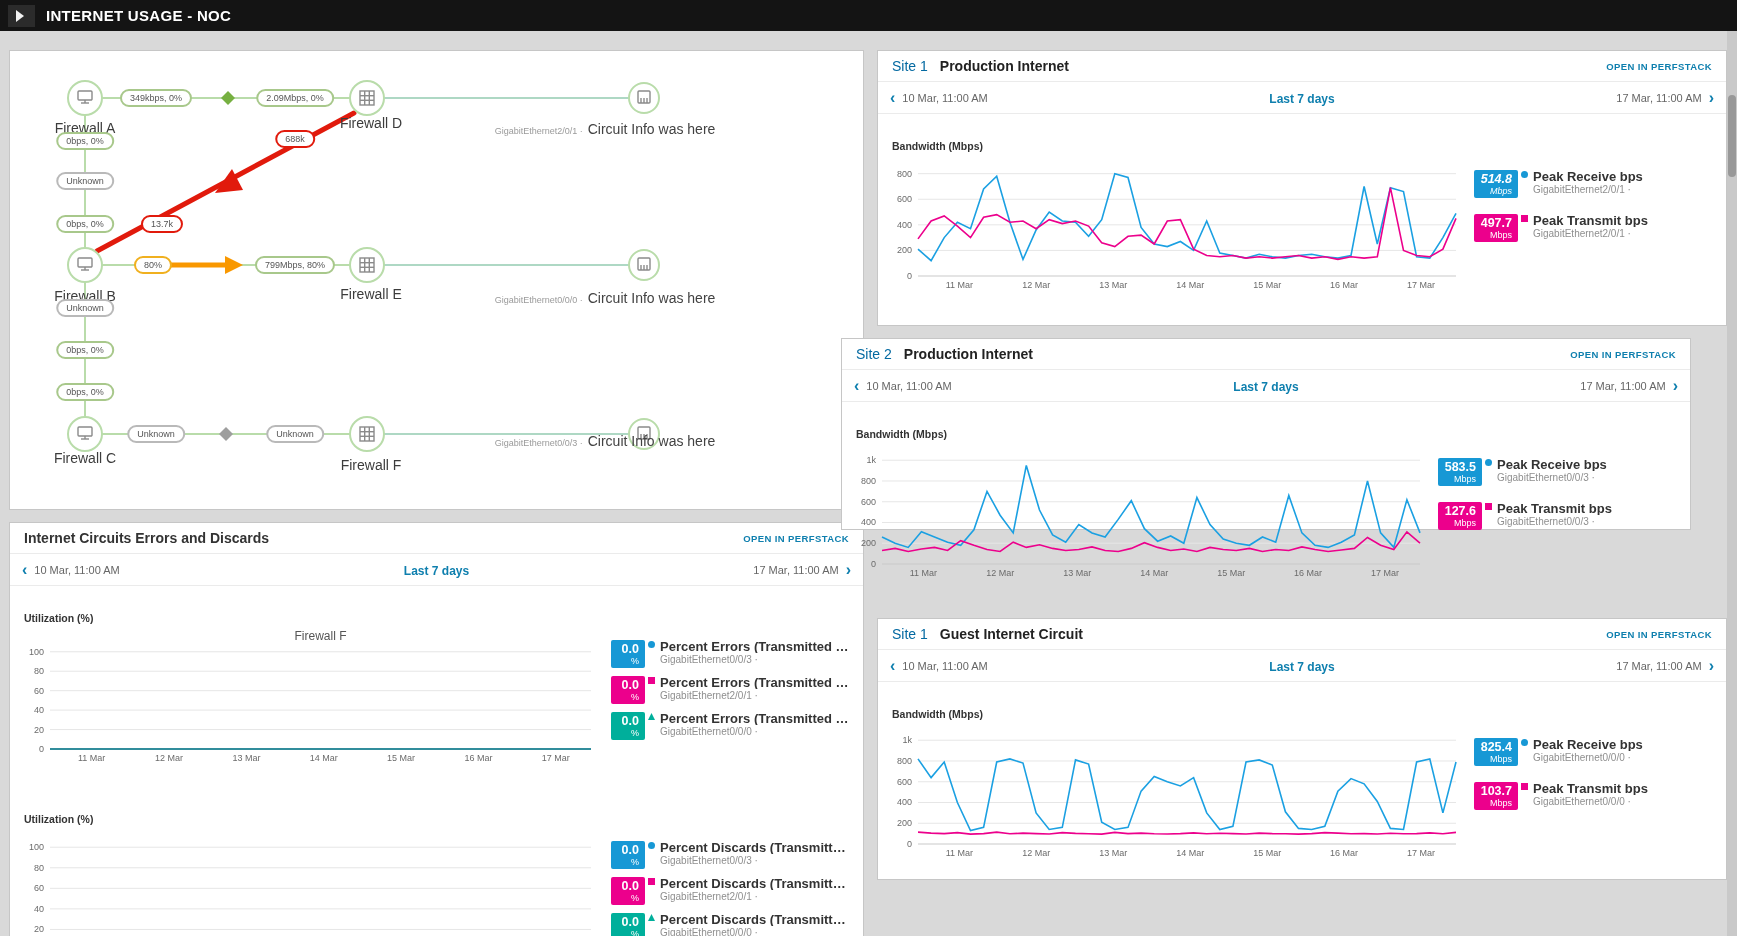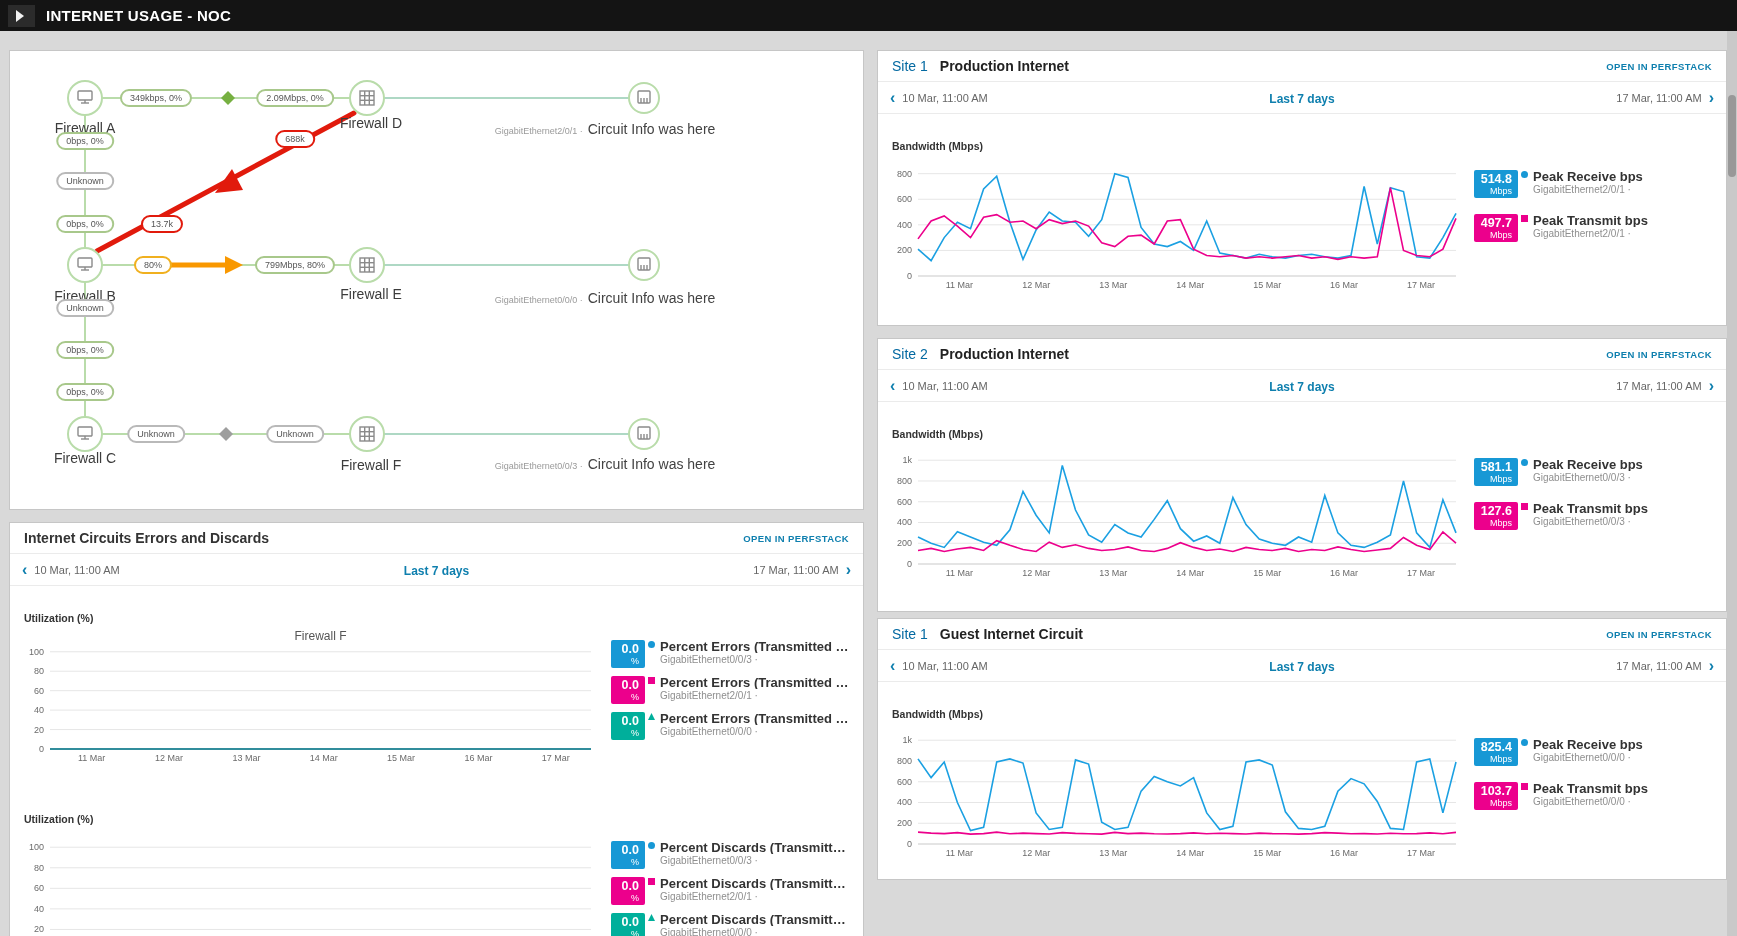--- a/index.html
+++ b/index.html
@@ -16,21 +16,21 @@
   .logo { width:27px; height:22px; background:#2b2b2b; position:relative; margin-right:11px; }
   .logo:after { content:""; position:absolute; left:8px; top:5px;
                 border-left:8px solid #f2f2f2; border-top:6px solid transparent; border-bottom:6px solid transparent; }
   .topbar h1 { margin:0; font-size:15px; letter-spacing:.3px; color:#fff; font-weight:700; }
 
   
   .panel { position:absolute; background:#fff; border:1px solid #c6c6c6; }
   #panel-map    { left:9px;   top:50px;  width:855px; height:460px; }
   #panel-errors { left:9px;   top:522px; width:855px; height:600px; }
   #panel-r1     { left:877px; top:50px;  width:850px; height:276px; }
-  #panel-r2     { left:877px; top:338px; width:850px; height:274px; }
+  #panel-r2     { left:841px; top:338px; width:850px; height:192px; }
   #panel-r3     { left:877px; top:618px; width:850px; height:262px; }
 
   .phead { display:flex; justify-content:space-between; align-items:center; height:30px; padding:0 14px; }
   .phead h2 { margin:0; font-size:14px; color:#333; font-weight:700; display:flex; align-items:baseline; }
   .phead .site  { font-weight:400; color:#0369a1; margin-right:12px; }
   .phead .pname { font-weight:700; color:#222; }
   .plink { font-size:9.5px; font-weight:700; color:#0e7fae; letter-spacing:.4px; cursor:pointer; text-decoration:none; }
 
   .navrow { height:33px; border-top:1px solid #ebebeb; border-bottom:1px solid #ebebeb;
             display:flex; align-items:center; padding:0 12px; }
@@ -178,21 +178,21 @@
     <div class="nlabel" style="left:361px;top:72px">Firewall D</div>
     <div class="nlabel" style="left:361px;top:243px">Firewall E</div>
     <div class="nlabel" style="left:361px;top:414px">Firewall F</div>
 
     <div class="pinfo" style="left:595px;top:78px">
       <span class="iface">GigabitEthernet2/0/1 ·</span><span class="cinfo">Circuit Info was here</span>
     </div>
     <div class="pinfo" style="left:595px;top:247px">
       <span class="iface">GigabitEthernet0/0/0 ·</span><span class="cinfo">Circuit Info was here</span>
     </div>
-    <div class="pinfo" style="left:595px;top:413px">
+    <div class="pinfo" style="left:595px;top:390px">
       <span class="iface">GigabitEthernet0/0/3 ·</span><span class="cinfo">Circuit Info was here</span>
     </div>
 
     <div class="pill" style="left:146px;top:47px">349kbps, 0%</div>
     <div class="pill" style="left:285px;top:47px">2.09Mbps, 0%</div>
     <div class="pill pill-red" style="left:285px;top:88px">688k</div>
     <div class="pill" style="left:75px;top:90px">0bps, 0%</div>
     <div class="pill pill-gray" style="left:75px;top:130px">Unknown</div>
     <div class="pill" style="left:75px;top:173px">0bps, 0%</div>
     <div class="pill pill-red" style="left:152px;top:173px">13.7k</div>
@@ -388,21 +388,21 @@
           <text x="229.29399999999998" y="134" text-anchor="middle" fill="#6b6b6b" font-size="9">13 Mar</text>
           <text x="306.228" y="134" text-anchor="middle" fill="#6b6b6b" font-size="9">14 Mar</text>
           <text x="383.16200000000003" y="134" text-anchor="middle" fill="#6b6b6b" font-size="9">15 Mar</text>
           <text x="460.096" y="134" text-anchor="middle" fill="#6b6b6b" font-size="9">16 Mar</text>
           <text x="537.03" y="134" text-anchor="middle" fill="#6b6b6b" font-size="9">17 Mar</text>
           <polyline points="34.0,95.1 47.1,106.7 60.2,83.6 73.4,68.3 86.5,74.7 99.6,35.0 112.7,22.2 125.9,68.3 139.0,105.4 152.1,76.0 165.2,58.0 178.3,67.0 191.5,68.3 204.6,82.3 217.7,65.7 230.8,19.7 244.0,23.5 257.1,73.4 270.2,90.0 283.3,92.6 296.4,87.5 309.6,96.4 322.7,67.0 335.8,99.0 348.9,101.5 362.0,104.1 375.2,100.3 388.3,102.8 401.4,104.1 414.5,101.5 427.7,100.3 440.8,102.8 453.9,104.1 467.0,101.5 480.1,32.5 493.3,90.0 506.4,33.7 519.5,37.6 532.6,102.8 545.8,104.1 558.9,83.6 572.0,59.3" fill="none" stroke="#1ba0e2" stroke-width="1.6"></polyline>
           <polyline points="34.0,84.9 47.1,67.0 60.2,61.9 73.4,72.1 86.5,83.6 99.6,63.2 112.7,60.6 125.9,68.3 139.0,67.0 152.1,74.7 165.2,65.7 178.3,69.6 191.5,67.0 204.6,72.1 217.7,88.7 230.8,92.6 244.0,82.3 257.1,81.1 270.2,90.0 283.3,67.0 296.4,65.7 309.6,95.1 322.7,101.5 335.8,102.8 348.9,101.5 362.0,104.1 375.2,102.8 388.3,104.1 401.4,102.8 414.5,101.5 427.7,104.1 440.8,102.8 453.9,105.4 467.0,102.8 480.1,104.1 493.3,102.8 506.4,33.7 519.5,96.4 532.6,101.5 545.8,102.8 558.9,95.1 572.0,64.4" fill="none" stroke="#ec008c" stroke-width="1.6"></polyline>
         </svg></div>
     <div class="legend">
       <div class="lrow">
-        <div class="badge" style="background: rgb(23, 152, 213);">
+        <div class="badge" style="background: rgb(23, 152, 213); font-style: italic;">
             <span class="bval">514.8</span>
             <span class="bunit">Mbps</span>
           </div>
         <span class="marker marker-circle" style="background: rgb(23, 152, 213);"></span>
         <div class="ltext">
             <div class="lname">Peak Receive bps</div>
             <div class="lsub">GigabitEthernet2/0/1 ·</div>
           </div>
       </div>
       <div class="lrow">
@@ -460,21 +460,21 @@
           <text x="306.228" y="134" text-anchor="middle" fill="#6b6b6b" font-size="9">14 Mar</text>
           <text x="383.16200000000003" y="134" text-anchor="middle" fill="#6b6b6b" font-size="9">15 Mar</text>
           <text x="460.096" y="134" text-anchor="middle" fill="#6b6b6b" font-size="9">16 Mar</text>
           <text x="537.03" y="134" text-anchor="middle" fill="#6b6b6b" font-size="9">17 Mar</text>
           <polyline points="34.0,95.0 47.1,101.2 60.2,105.4 73.4,89.8 86.5,95.0 99.6,100.2 112.7,103.3 125.9,87.8 139.0,49.4 152.1,73.2 165.2,90.9 178.3,23.4 191.5,68.0 204.6,92.9 217.7,100.2 230.8,82.6 244.0,90.9 257.1,95.0 270.2,77.4 283.3,58.7 296.4,86.7 309.6,99.2 322.7,94.0 335.8,101.2 348.9,55.6 362.0,82.6 375.2,97.1 388.3,101.2 401.4,103.3 414.5,95.0 427.7,100.2 440.8,53.5 453.9,90.9 467.0,103.3 480.1,105.4 493.3,100.2 506.4,92.9 519.5,39.0 532.6,90.9 545.8,105.4 558.9,57.7 572.0,90.9" fill="none" stroke="#1ba0e2" stroke-width="1.6"></polyline>
           <polyline points="34.0,108.5 47.1,106.4 60.2,109.5 73.4,107.0 86.5,105.4 99.6,108.5 112.7,98.7 125.9,103.3 139.0,107.5 152.1,109.5 165.2,100.2 178.3,105.4 191.5,102.8 204.6,106.4 217.7,108.5 230.8,107.5 244.0,104.9 257.1,108.5 270.2,109.5 283.3,106.4 296.4,100.7 309.6,105.4 322.7,108.5 335.8,107.0 348.9,109.5 362.0,105.4 375.2,107.5 388.3,108.5 401.4,106.4 414.5,109.5 427.7,107.5 440.8,108.5 453.9,104.9 467.0,107.5 480.1,109.5 493.3,108.0 506.4,106.4 519.5,95.5 532.6,103.3 545.8,107.5 558.9,89.8 572.0,101.2" fill="none" stroke="#ec008c" stroke-width="1.6"></polyline>
         </svg></div>
     <div class="legend">
       <div class="lrow">
         <div class="badge" style="background: rgb(23, 152, 213);">
-            <span class="bval">581.1</span>
+            <span class="bval">583.5</span>
             <span class="bunit">Mbps</span>
           </div>
         <span class="marker marker-circle" style="background: rgb(23, 152, 213);"></span>
         <div class="ltext">
             <div class="lname">Peak Receive bps</div>
             <div class="lsub">GigabitEthernet0/0/3 ·</div>
           </div>
       </div>
       <div class="lrow">
         <div class="badge" style="background: rgb(236, 0, 140);">

